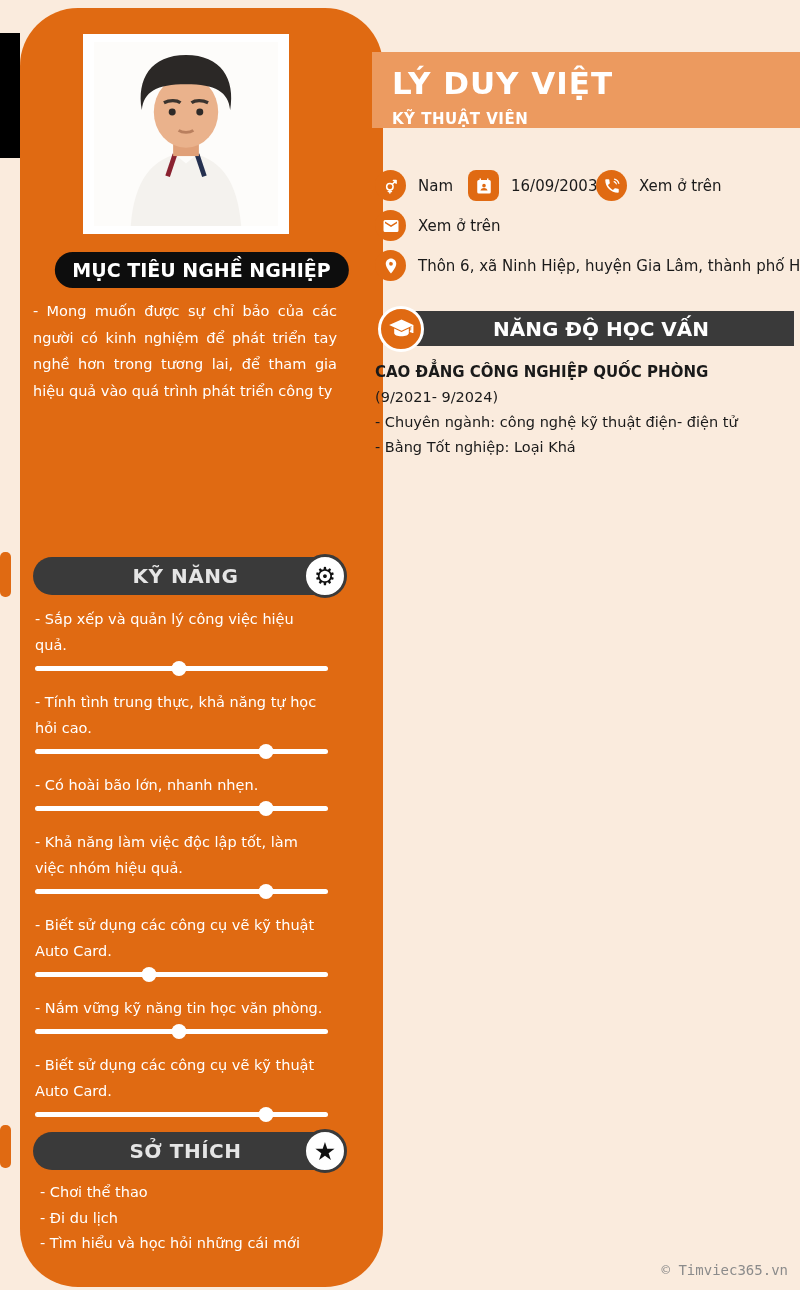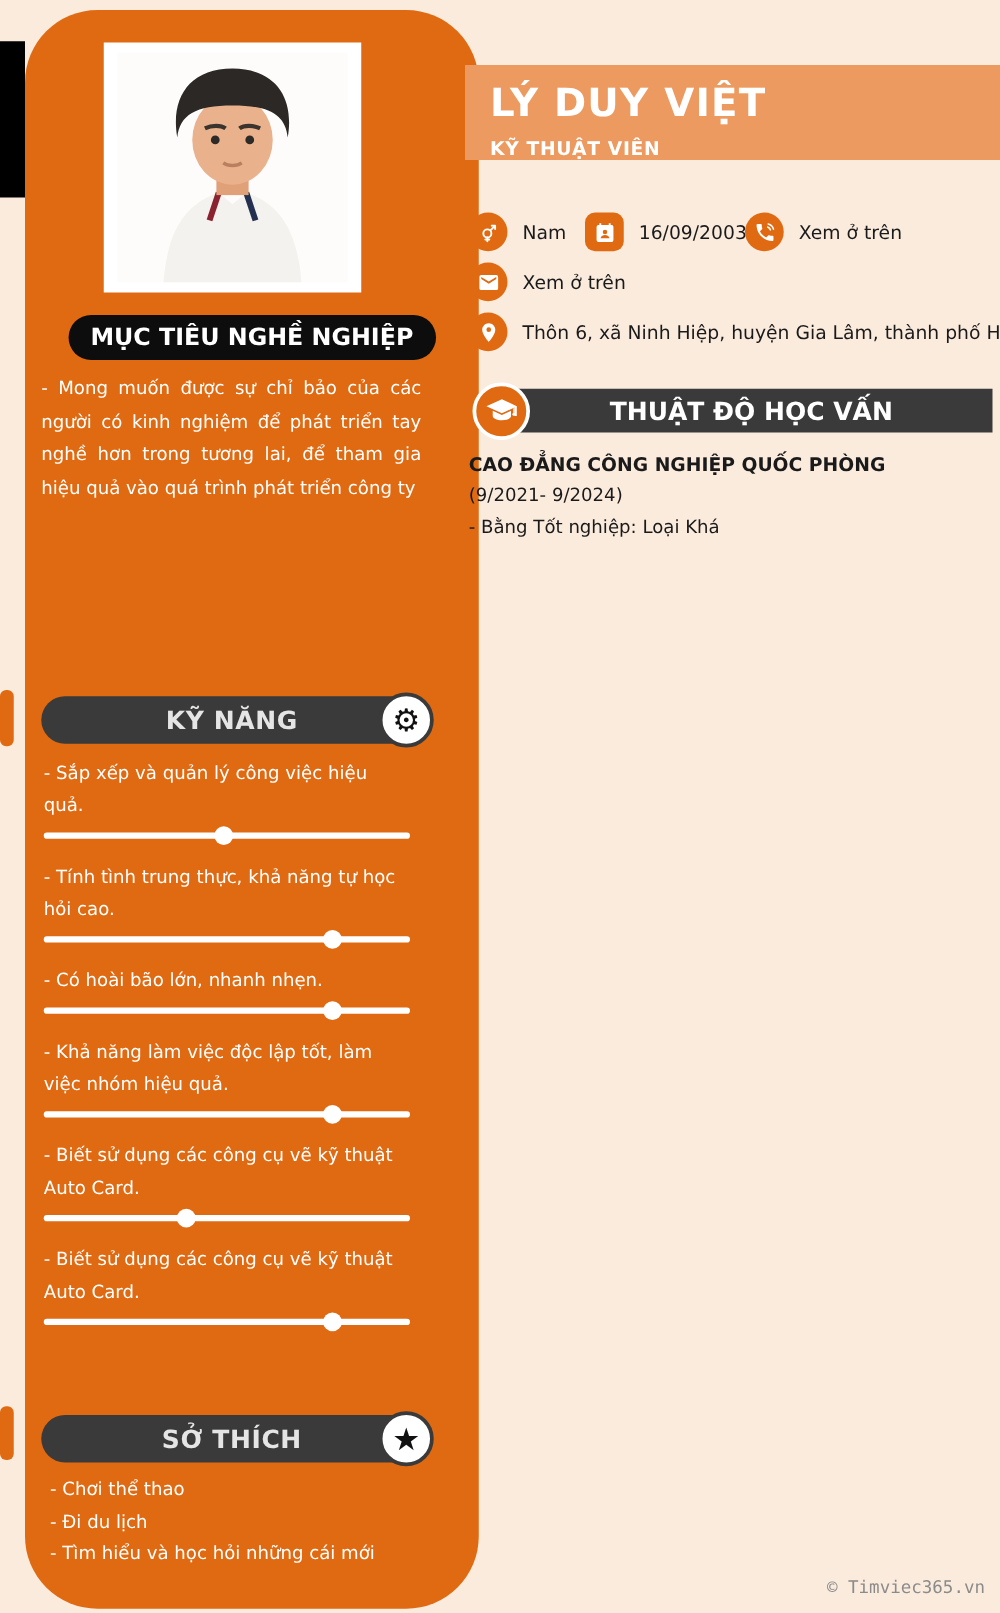--- a/index.html
+++ b/index.html
@@ -154,20 +154,27 @@
           </div>
         </div>
         <div class="skill-item">
           <div class="skill-label">- Biết sử dụng các công cụ vẽ kỹ thuật Auto Card.</div>
           <div class="slider">
             <div class="slider-track"></div>
             <div class="slider-thumb" style="left: 39%;"></div>
           </div>
         </div>
         <div class="skill-item">
+          <div class="skill-label">- Nắm vững kỹ năng tin học văn phòng.</div>
+          <div class="slider">
+            <div class="slider-track"></div>
+            <div class="slider-thumb" style="left: 49%;"></div>
+          </div>
+        </div>
+        <div class="skill-item">
           <div class="skill-label">- Biết sử dụng các công cụ vẽ kỹ thuật Auto Card.</div>
           <div class="slider">
             <div class="slider-track"></div>
             <div class="slider-thumb" style="left: 79%;"></div>
           </div>
         </div>
       </div>
 
     <div class="section-bar bar-hobbies">
       <span class="bar-title">SỞ THÍCH</span>
@@ -244,24 +251,25 @@
   <section class="education">
     <div class="edu-circle">
       <svg viewBox="0 0 24 24">
         <path fill="#fff" d="M12 3 1 8l11 5 9-4.09V15h1.6V8L12 3z"></path>
         <path fill="#fff" d="M5.5 11.2V15c0 1.66 2.9 3 6.5 3s6.5-1.34 6.5-3v-3.8L12 14.2l-6.5-3z"></path>
         <path d="M20.6 9.5v3.2" stroke="#fff" stroke-width="1" fill="none"></path>
         <circle cx="20.6" cy="13.6" r="1.1" fill="#fff"></circle>
       </svg>
     </div>
     <div class="edu-bar">
-      <span>THUẬT ĐỘ HỌC VẤN</span>
+      <span>NĂNG ĐỘ HỌC VẤN</span>
     </div>
     <div class="edu-body">
       <div class="edu-school">CAO ĐẲNG CÔNG NGHIỆP QUỐC PHÒNG</div>
       <div class="edu-line">(9/2021- 9/2024)</div>
+      <div class="edu-line">- Chuyên ngành: công nghệ kỹ thuật điện- điện tử</div>
       <div class="edu-line">- Bằng Tốt nghiệp: Loại Khá</div>
     </div>
   </section>
 
   <div class="watermark">© Timviec365.vn</div>
 
 </div>
 
 </body></html>

